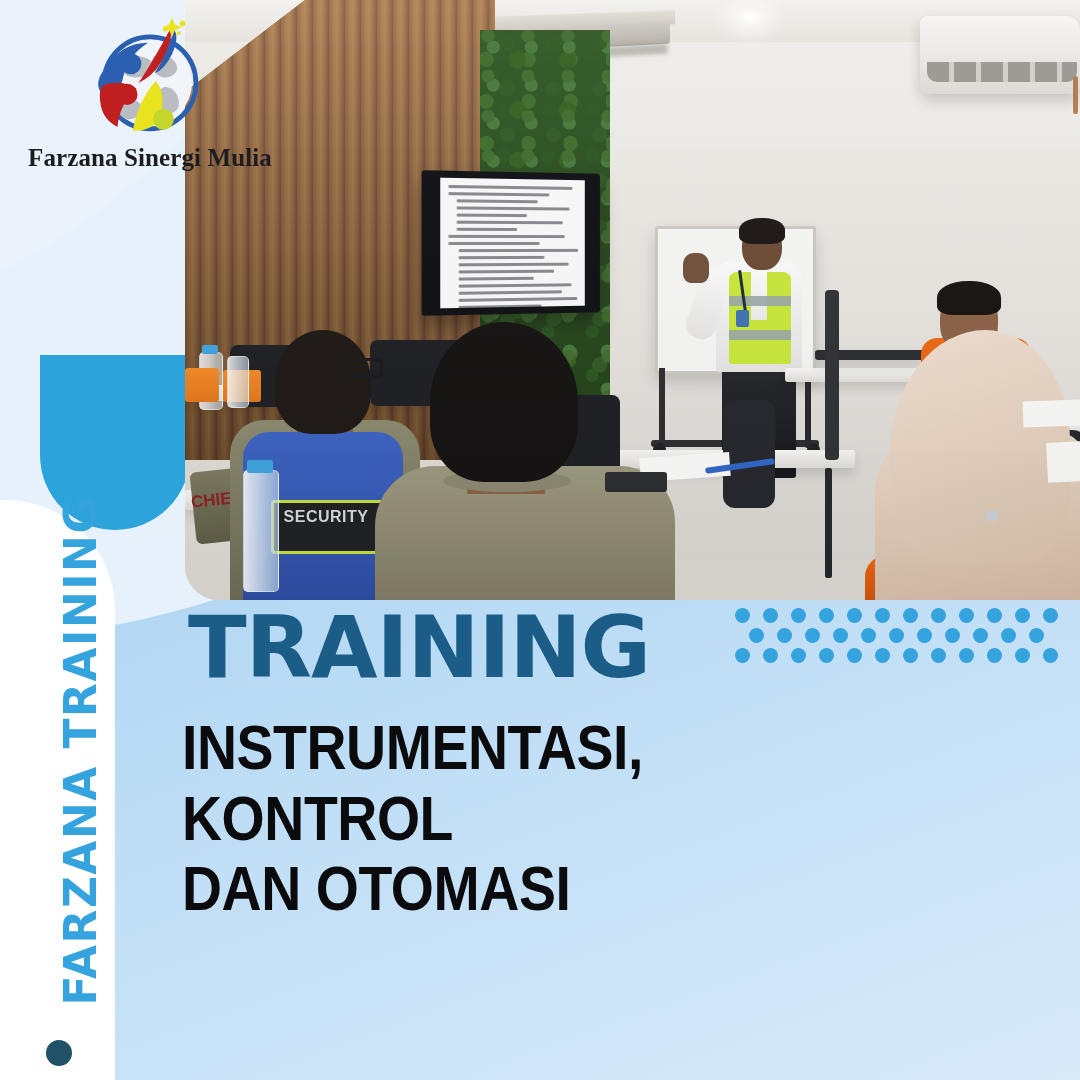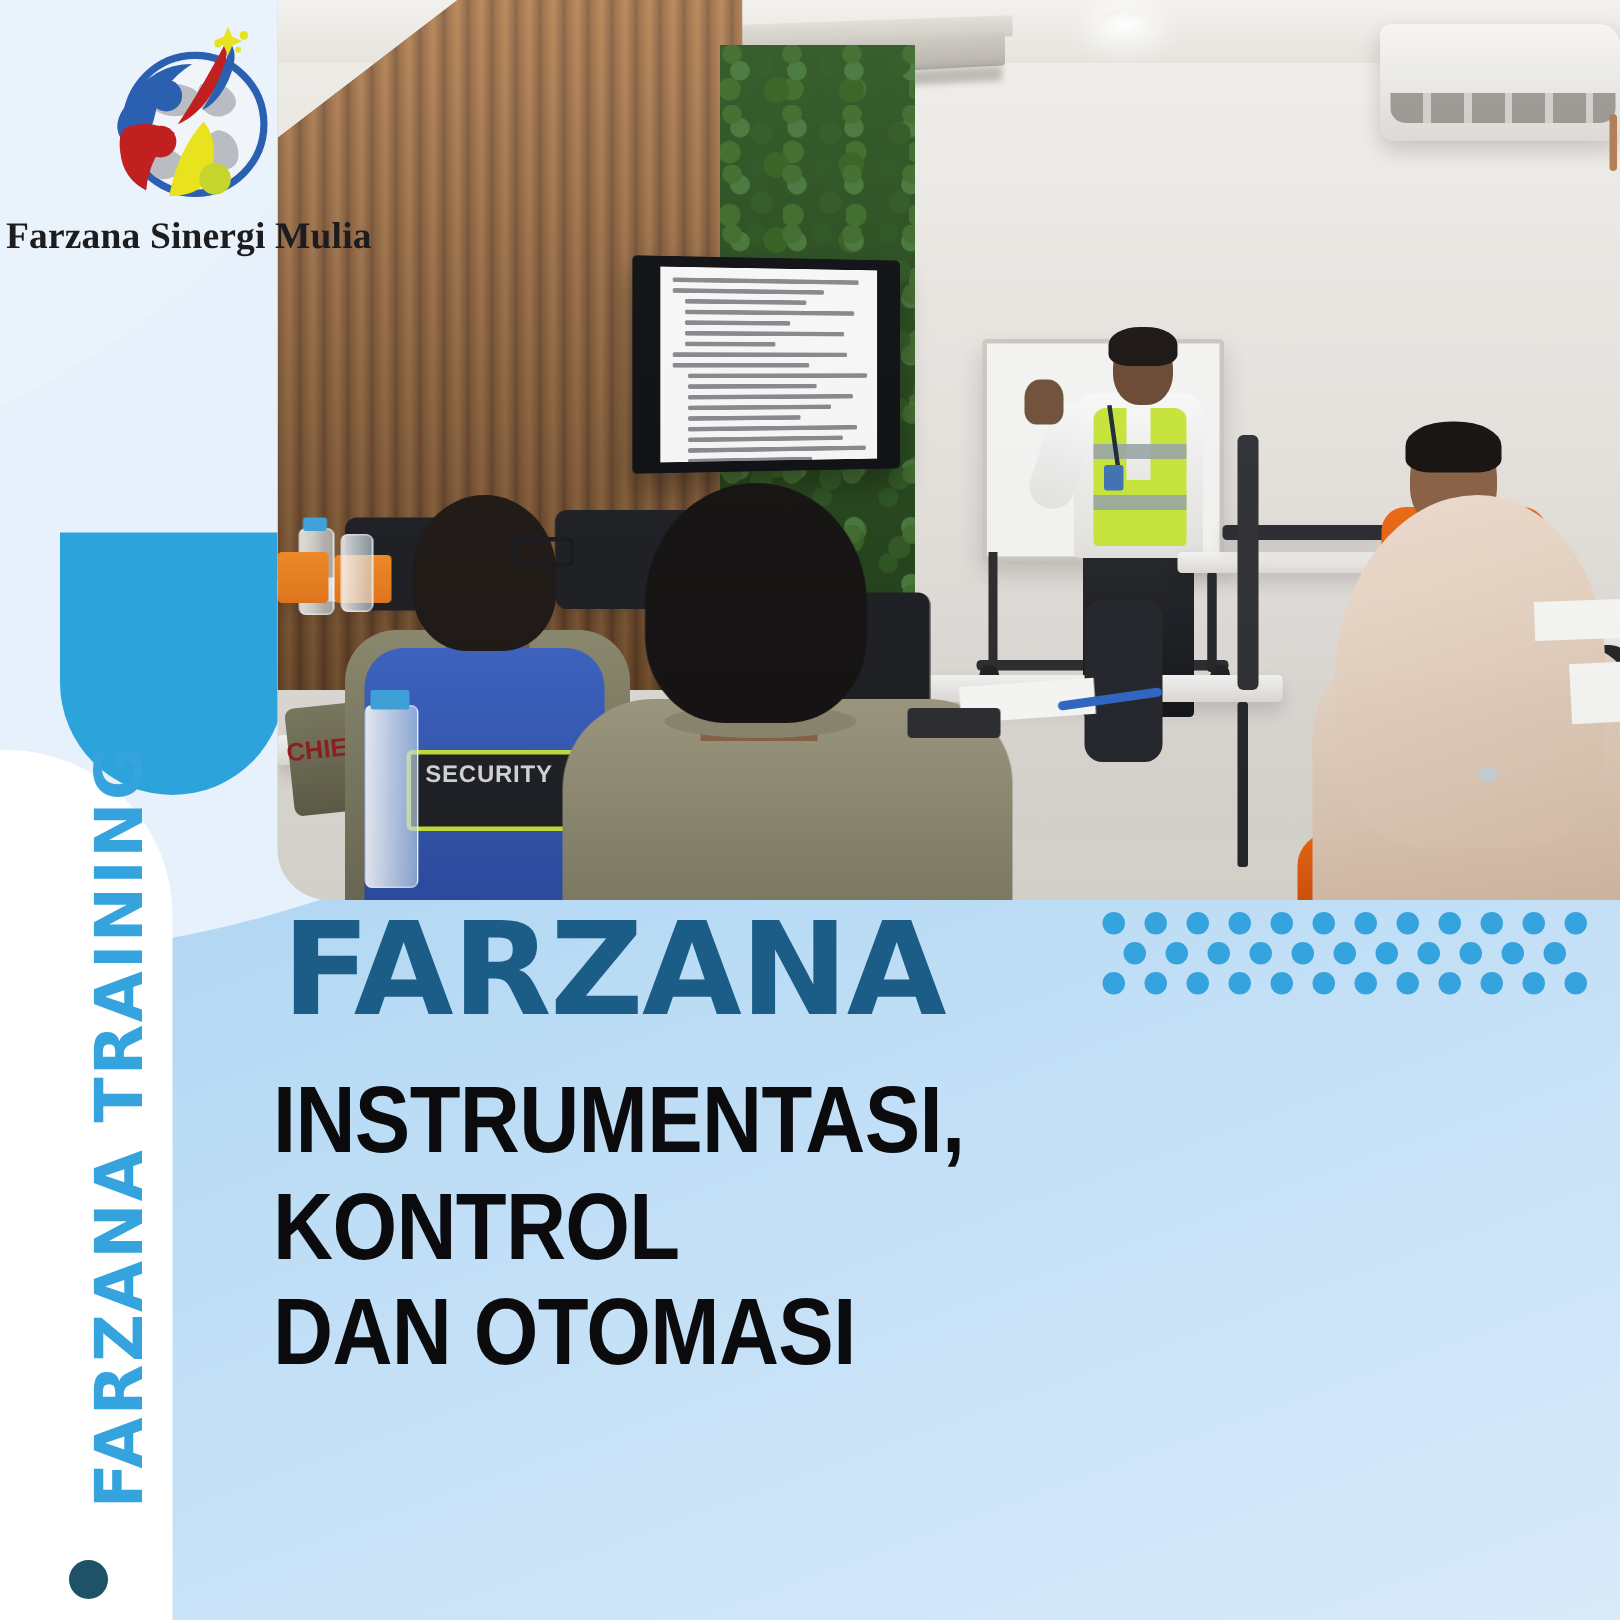--- a/index.html
+++ b/index.html
@@ -38,21 +38,22 @@
   
   .panel-white-side{
     position:absolute;left:-60px;top:500px;
     width:175px;height:640px;
     background:#ffffff;
     border-top-right-radius:110px;
   }
 
   
   .logo-block{
-    position:absolute;left:4px;top:14px;width:252px;height:175px;
+    position:absolute;left:24px;top:14px;width:252px;height:175px;
+    text-align:center;
   }
   .logo-mark{width:134px;height:134px;margin:0 auto;display:block;}
   .logo-word{
     margin-top:-4px;
     font-family:"Liberation Serif", serif;
     font-weight:700;
     font-size:25px;
     letter-spacing:.1px;
     color:#1d1d20;
     white-space:nowrap;
@@ -435,21 +436,21 @@
       <path d="M95 16 q-6 24 -20 46 q10 -4 18 -20 q8 -18 2 -26z" fill="#2b5fb0"></path>
 
       <path d="M93 4 l3 7 7 3 -7 3 -3 7 -3 -7 -7 -3 7 -3z" fill="#e8e21f"></path>
       <circle cx="104" cy="10" r="3" fill="#e8e21f"></circle>
       <circle cx="86" cy="16" r="2.5" fill="#e8e21f"></circle>
       <circle cx="100" cy="20" r="2" fill="#e8e21f"></circle>
     </svg>
     <div class="logo-word">Farzana Sinergi Mulia</div>
   </div>
 
-  <div class="headline">FARZANA</div>
+  <div class="headline">TRAINING</div>
   <div class="subhead">
     <div>INSTRUMENTASI, KONTROL</div>
     <div>DAN OTOMASI</div>
   </div>
 
   <div class="dots" id="dot-grid">
       <div class="dot" style="left: 0px; top: 0px; background: rgb(53, 163, 221);"></div>
       <div class="dot" style="left: 28px; top: 0px; background: rgb(53, 163, 221);"></div>
       <div class="dot" style="left: 56px; top: 0px; background: rgb(53, 163, 221);"></div>
       <div class="dot" style="left: 84px; top: 0px; background: rgb(53, 163, 221);"></div>

